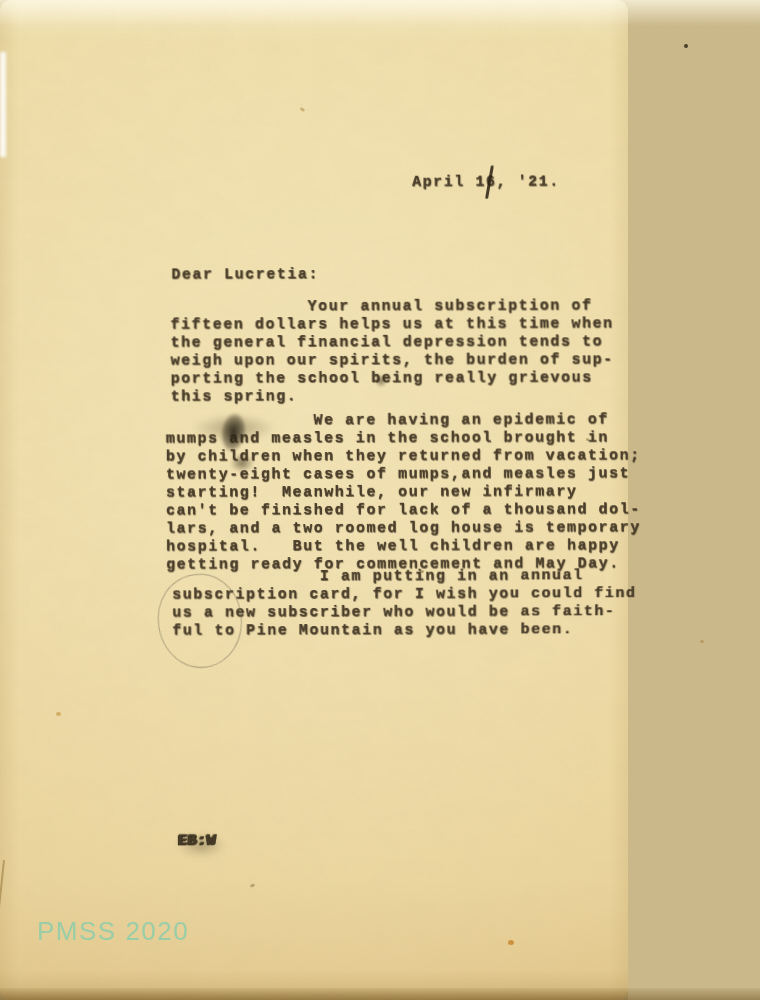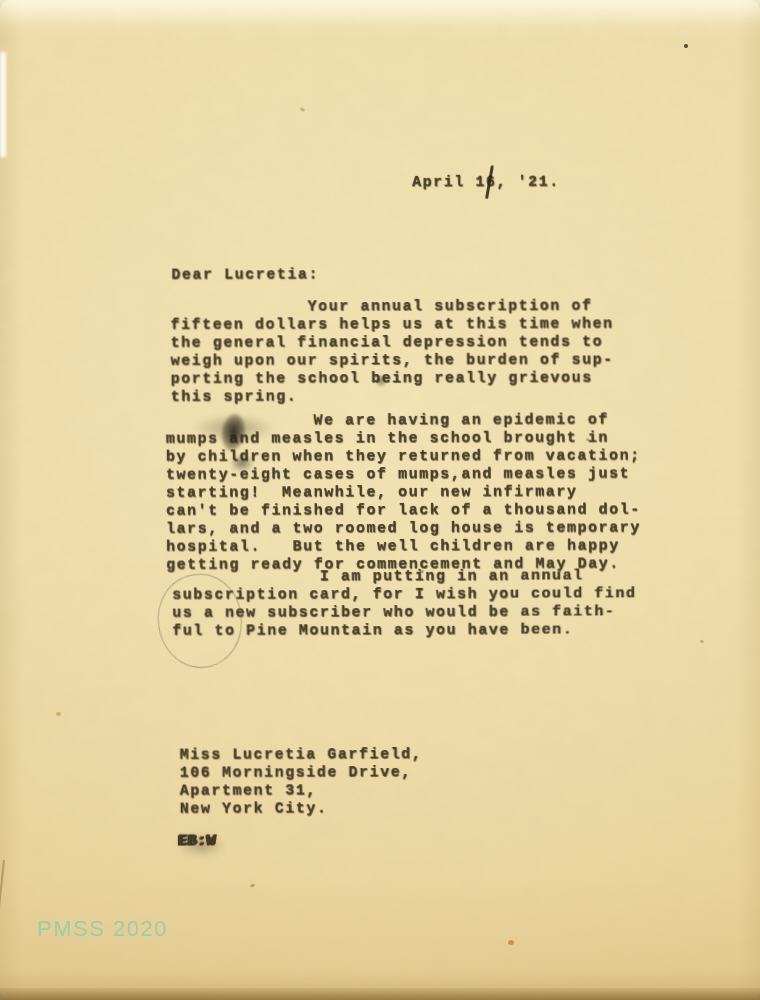--- a/index.html
+++ b/index.html
@@ -2,21 +2,21 @@
 <html><head>
 <meta charset="utf-8">
 <style>
   html, body { margin: 0; padding: 0; }
   body {
     width: 760px; height: 1000px; overflow: hidden;
     background: #cbb98a;
     font-family: "Liberation Mono", monospace;
   }
   .scan {
-    position: relative; width: 760px; height: 1000px;
+    position: relative; width: 628px; height: 1000px;
     background:
       radial-gradient(ellipse 120% 90% at 50% 42%, rgba(250,238,198,0.55), rgba(0,0,0,0) 70%),
       linear-gradient(180deg, #f6ebc4 0%, #f1dfa9 4%, #f0dca6 55%, #ecd59c 88%, #e4ca8e 99%, #d8ba77 100%),
       #f0dca6;
     border-radius: 11px;
   }
   
   .edge-shade {
     position: absolute; inset: 0; pointer-events: none;
     background:
@@ -110,21 +110,21 @@
   .fleck-3 { left: 56px;  top: 712px; width: 5px; height: 4px; background: rgba(190,140,50,0.55); filter: blur(0.5px); }
   .fleck-4 { left: 420px; top: 570px; width: 4px; height: 3px; background: rgba(120,95,45,0.5); }
   .fleck-5 { left: 300px; top: 108px; width: 5px; height: 2.5px; background: rgba(170,130,60,0.5); transform: rotate(30deg); }
   .fleck-6 { left: 586px; top: 438px; width: 3px; height: 3px; background: rgba(120,95,45,0.45); }
   .fleck-7 { left: 250px; top: 884px; width: 5px; height: 3px; background: rgba(130,105,55,0.45); transform: rotate(-20deg); }
   .fleck-8 { left: 700px; top: 640px; width: 4px; height: 2.5px; background: rgba(170,130,60,0.5); transform: rotate(15deg); }
 
   .watermark {
     position: absolute; left: 37px; top: 916px;
     font-family: "Liberation Sans", sans-serif;
-    font-size: 22px; font-weight: 400; letter-spacing: 1.5px;
+    font-size: 26px; font-weight: 400; letter-spacing: 1.5px;
     color: rgba(140, 205, 170, 0.85);
   }
 </style>
 </head>
 <body>
 
 <div class="scan">
 
   <svg class="texture" width="760" height="1000" aria-hidden="true">
     <filter id="grainFine">
@@ -169,24 +169,20 @@
 twenty-eight cases of mumps,and measles just
 starting!  Meanwhile, our new infirmary
 can't be finished for lack of a thousand dol-
 lars, and a two roomed log house is temporary
 hospital.   But the well children are happy
 getting ready for commencement and May Day.</div>
     <div class="typed para-3">              I am putting in an annual
 subscription card, for I wish you could find
 us a new subscriber who would be as faith-
 ful to Pine Mountain as you have been.</div>
-    <div class="typed address-block">Miss Lucretia Garfield,
-106 Morningside Drive,
-Apartment 31,
-New York City.</div>
     <div class="typed initials-line">EB:W</div>
   </div>
 
   <div class="date-strike"></div>
   <div class="ink-haze"></div>
   <div class="ink-smudge"></div>
   <div class="ink-haze-2"></div>
   <div class="being-blot"></div>
   <div class="pencil-circle"></div>
   <div class="initials-smear"></div>

